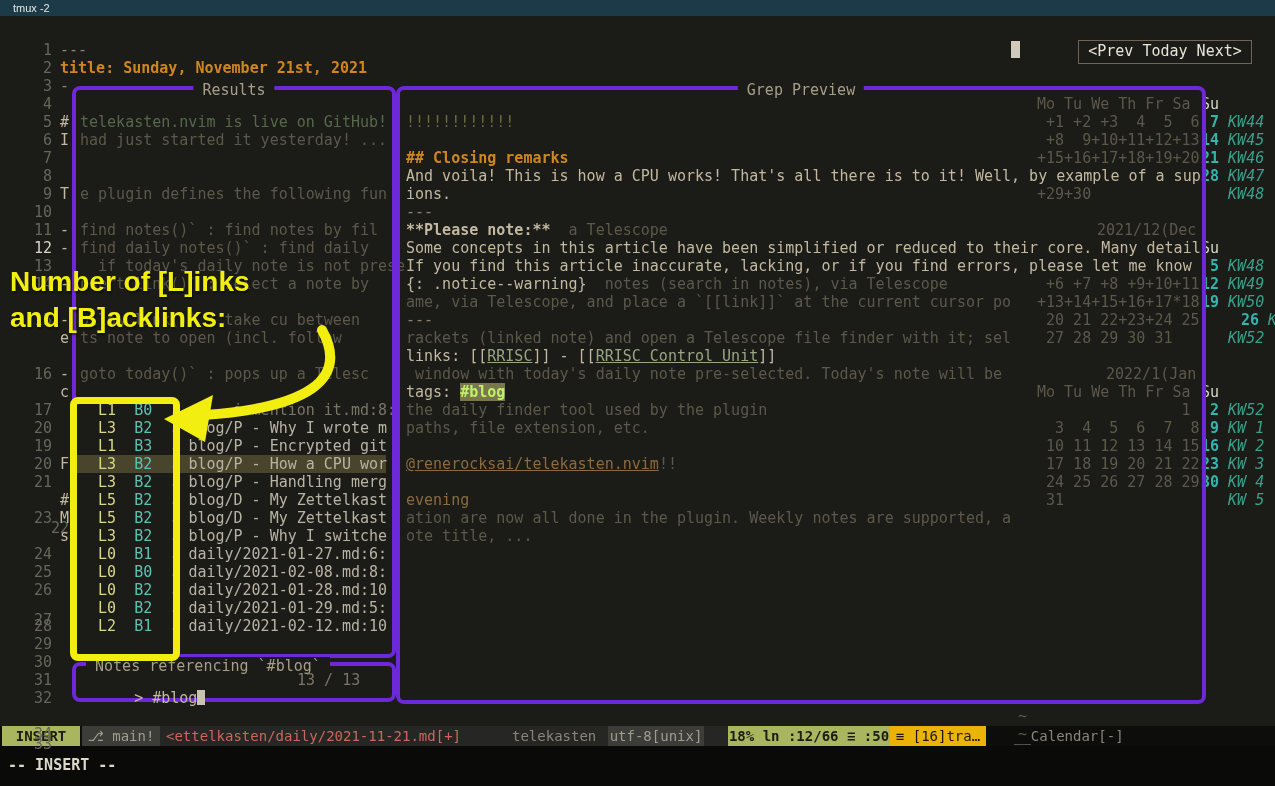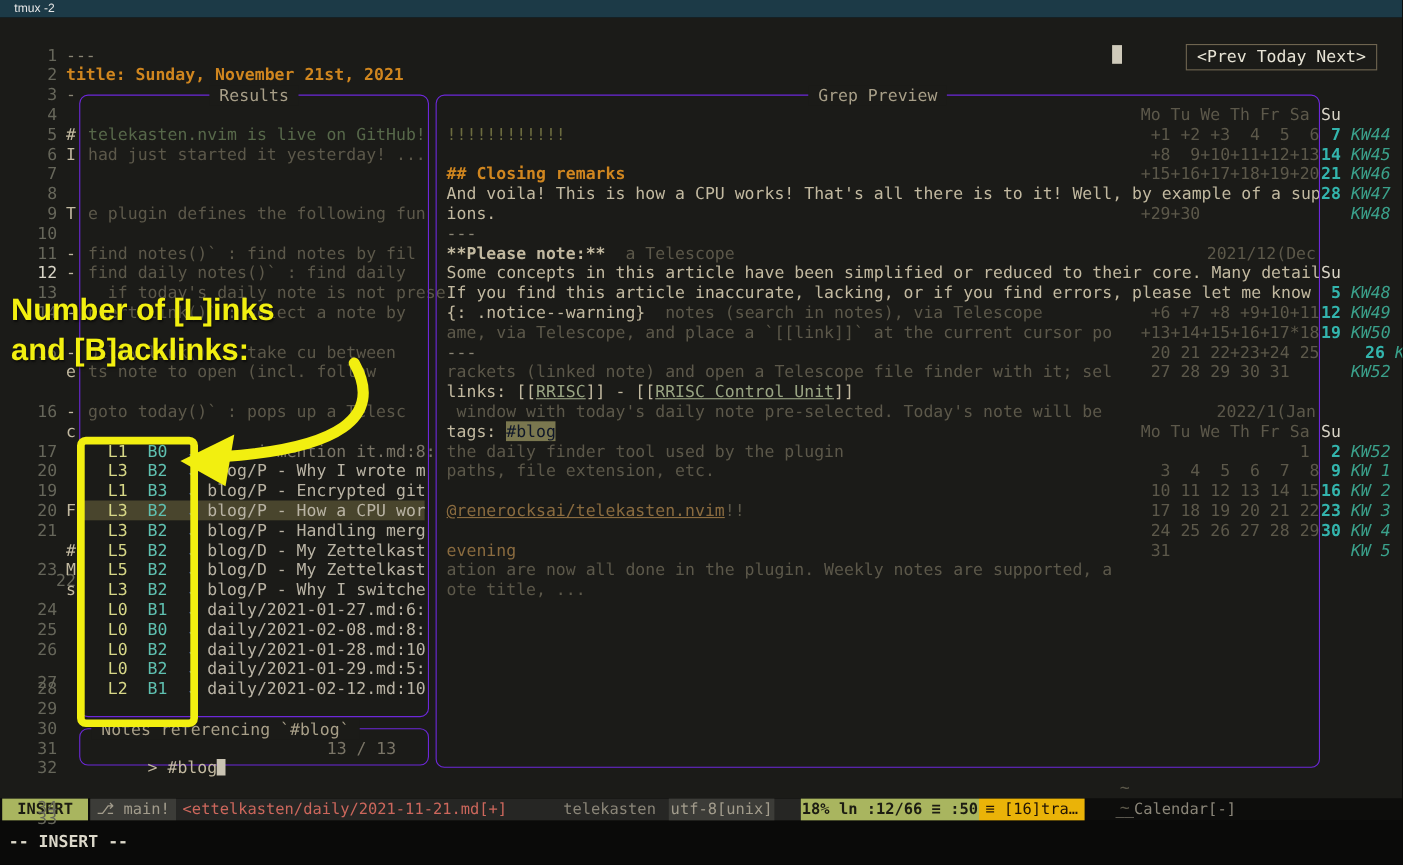--- a/index.html
+++ b/index.html
@@ -8,27 +8,27 @@
             font:11px/16px "Liberation Sans",sans-serif;padding-left:13px;box-sizing:border-box;}
   .screen{position:absolute;left:0;top:16px;width:1275px;height:710px;background:#1b1b18;}
   .row{position:absolute;white-space:pre;font:15px/18px "DejaVu Sans Mono",monospace;height:18px;color:#c2b9a0;z-index:1;}
   .row span{white-space:pre;}
   .num{display:inline-block;width:22px;text-align:right;color:#66665a;}
   .nb{display:inline-block;width:22px;text-align:right;color:#d8d4c6;}
   .gray{color:#8a8575;} .orange{color:#d0861f;font-weight:bold;} .body{color:#c2b9a0;}
   .bold{font-weight:bold;} .dim{color:#5c584a;} .dimg{color:#57684a;} .dolive{color:#6b6b3f;}
   .dorange{color:#8a6b3f;} .dlink{color:#8a6b3f;text-decoration:underline;}
   .link{color:#9aa584;text-decoration:underline;}
-  .tag{background:#7a774f;color:#0f172a;}
+  .tag{background:#7a774f;color:#bef264;font-weight:bold;}
   .su{color:#d8d4c6;} .day{color:#33b5ad;font-weight:bold;} .kw{color:#3aa08a;font-style:italic;}
   .lcol{color:#d7d787;} .bcol{color:#5fc0b0;} .arrow{color:#5f87d7;font-weight:bold;}
   .etext{color:#b9b3a4;} .etextd{color:#7a7567;}
   .rrow{padding-left:6px;width:312px;box-sizing:border-box;}
   .sel{background:#49452d;}
-  .winbox{position:absolute;border:1px solid #6d28d9;border-radius:8px;background:transparent;z-index:3;pointer-events:none;}
+  .winbox{position:absolute;border:4px solid #6d28d9;border-radius:8px;background:transparent;z-index:3;pointer-events:none;}
   .wintitle{position:absolute;top:-9px;font:15px/18px "DejaVu Sans Mono",monospace;color:#a89f88;background:#1b1b18;white-space:pre;}
   .title-center{left:50%;transform:translateX(-50%);}
   .title-left{left:10px;}
   .calnav{position:absolute;left:1078px;top:24px;width:172px;height:22px;border:1px solid #6f6550;
           color:#e8e4d6;font:15px/21px "DejaVu Sans Mono",monospace;text-align:center;white-space:pre;z-index:2;}
   .pane-block{position:absolute;left:1011px;top:25px;width:9px;height:17px;background:#cfcaba;z-index:2;}
   .prompt-input{position:absolute;left:80px;top:655px;font:15px/18px "DejaVu Sans Mono",monospace;color:#c2b9a0;white-space:pre;z-index:4;}
   .cursor{display:inline-block;width:8px;height:15px;background:#c9c3b2;vertical-align:-2px;}
   .prompt-count{position:absolute;left:297px;top:655px;color:#7a7567;font:15px/18px "DejaVu Sans Mono",monospace;z-index:4;}
   .ann-box{position:absolute;left:70px;top:381px;width:96px;height:250px;border:7px solid #f2ef10;border-radius:8px;z-index:6;pointer-events:none;}

